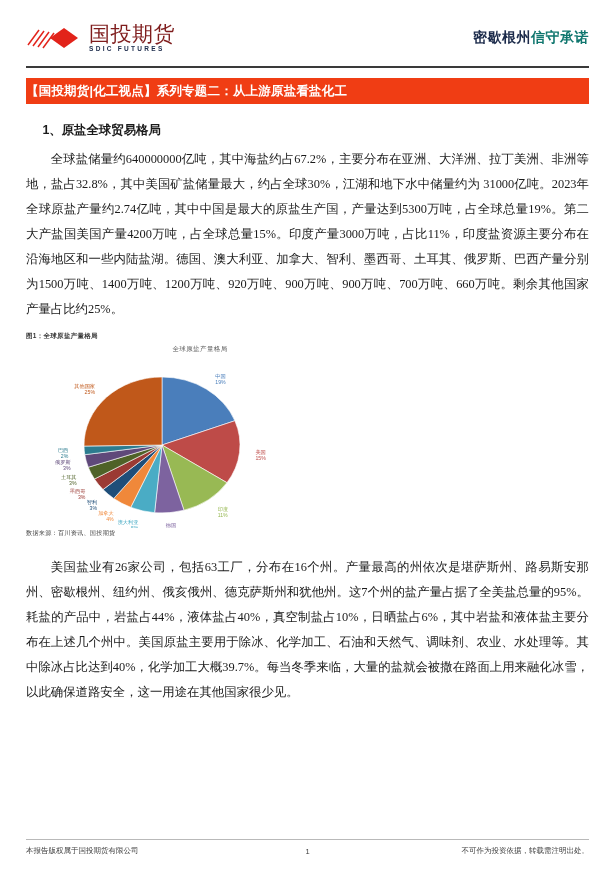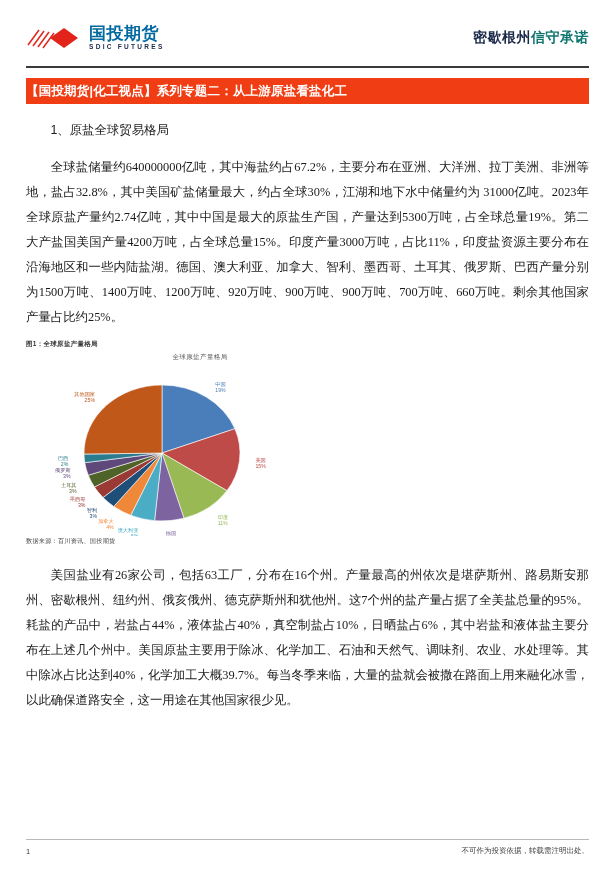--- a/index.html
+++ b/index.html
@@ -44,24 +44,24 @@
     height: 26px;
   }
   .logo-mark svg { display: block; }
   .brand-text {
     display: flex;
     flex-direction: column;
     line-height: 1;
   }
   .brand-cn {
     font-family: "Liberation Sans", "DejaVu Sans", sans-serif;
-    font-weight: bold;
-    font-size: 17px;
+    font-weight: normal;
+    font-size: 21px;
     letter-spacing: 0.5px;
-    color: #0369a1;
+    color: #7f1d1d;
   }
   .brand-en {
     font-family: "Liberation Sans", "DejaVu Sans", sans-serif;
     font-size: 6.5px;
     font-weight: bold;
     letter-spacing: 2.3px;
     color: #1b2a4a;
     margin-top: 2px;
   }
   .slogan {
@@ -120,25 +120,25 @@
     margin: 0 0 0 0;
     font-size: 12.4px;
     line-height: 25px;
     text-align: justify;
     text-justify: inter-ideograph;
     text-indent: 2em;
     font-family: "Liberation Serif", "DejaVu Serif", serif;
   }
   .section-head {
     font-family: "Liberation Sans", "DejaVu Sans", sans-serif;
-    font-weight: normal;
+    font-weight: bold;
     font-size: 12.4px;
     line-height: 25px;
     text-indent: 1em;
-    margin: 12px;
+    margin: 4px;
   }
 
   
   .figure-block {
     margin-top: 10px;
   }
   .fig-caption {
     font-family: "Liberation Sans", "DejaVu Sans", sans-serif;
     font-size: 6.5px;
     font-weight: bold;
@@ -281,18 +281,19 @@
 
     <div class="tail-area">
       <p class="para">美国盐业有26家公司，包括63工厂，分布在16个州。产量最高的州依次是堪萨斯州、路易斯安那州、密歇根州、纽约州、俄亥俄州、德克萨斯州和犹他州。这7个州的盐产量占据了全美盐总量的95%。耗盐的产品中，岩盐占44%，液体盐占40%，真空制盐占10%，日晒盐占6%，其中岩盐和液体盐主要分布在上述几个州中。美国原盐主要用于除冰、化学加工、石油和天然气、调味剂、农业、水处理等。其中除冰占比达到40%，化学加工大概39.7%。每当冬季来临，大量的盐就会被撒在路面上用来融化冰雪，以此确保道路安全，这一用途在其他国家很少见。</p>
     </div>
 
   </div>
 
   <div class="footer">
     <div class="footer-rule"></div>
     <div class="footer-row">
+      <span class="footer-left">本报告版权属于国投期货有限公司</span>
       <span class="footer-mid">1</span>
       <span class="footer-right">不可作为投资依据，转载需注明出处。</span>
     </div>
   </div>
 
 </div>
 
 </body></html>

